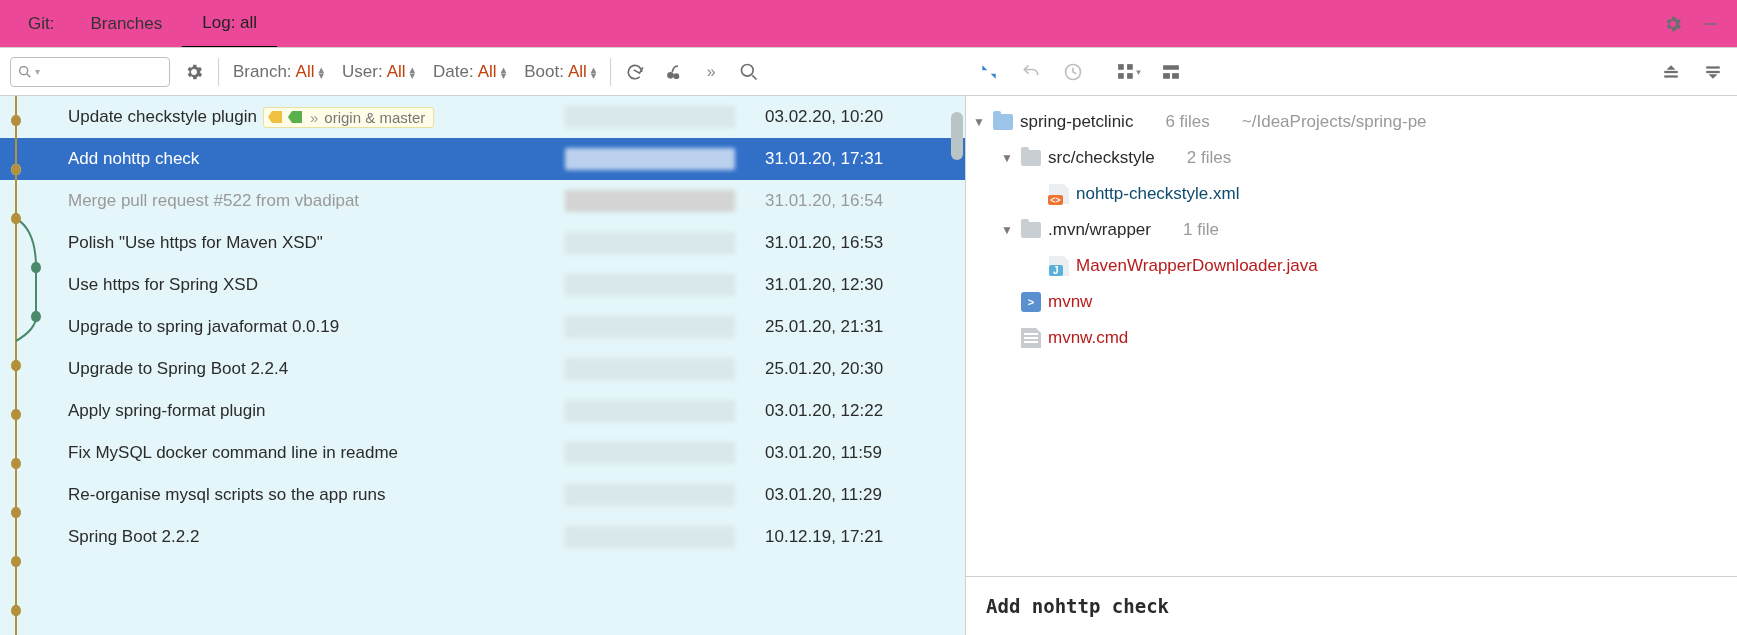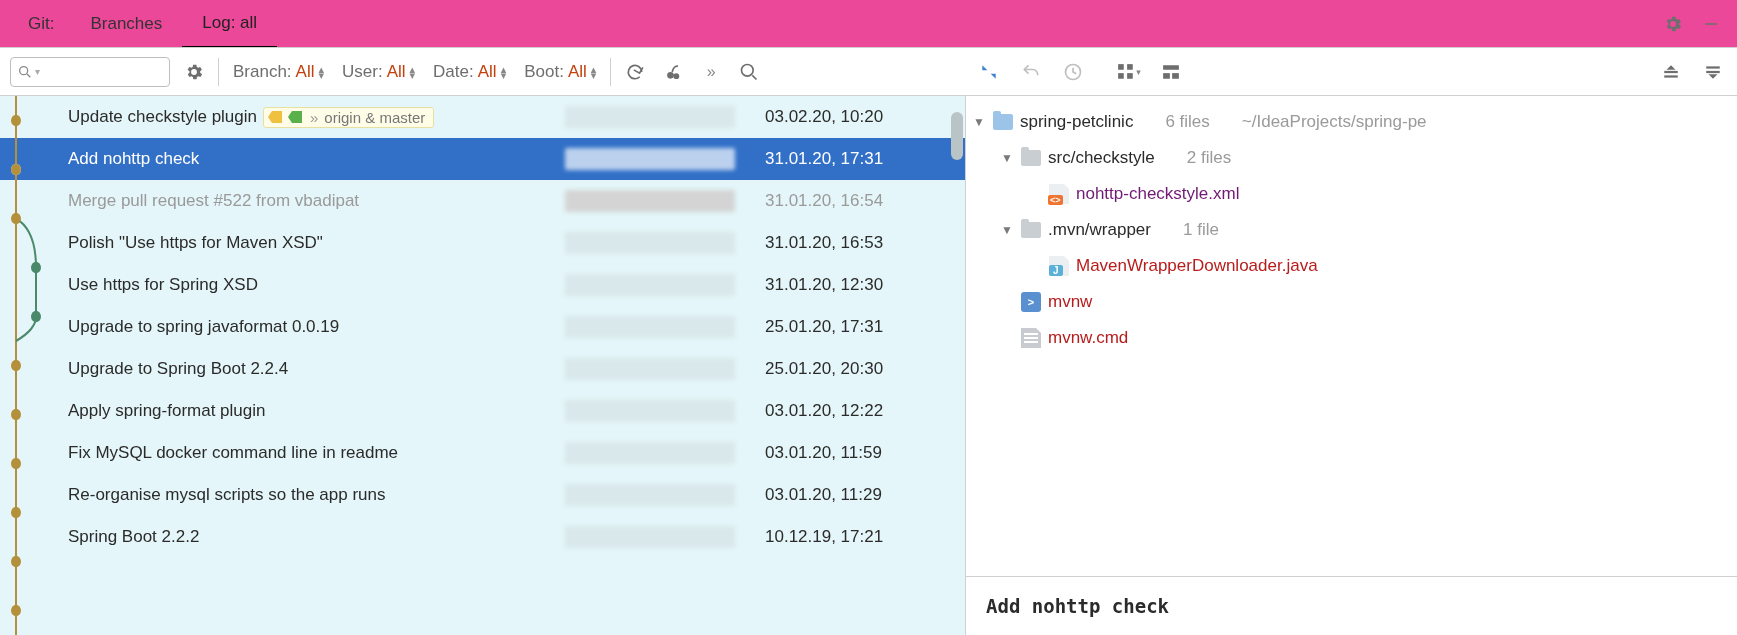--- a/index.html
+++ b/index.html
@@ -105,21 +105,21 @@
   padding: 8px 6px;
   flex:1;
   overflow:auto;
 }
 .tree-row { display:flex; align-items:center; height:36px; gap:6px; white-space:nowrap;}
 .tree-row .arrow { width:14px; color:#7a7a7a; font-size:12px; text-align:center;}
 .tree-row .ficon { width:22px; height:22px; display:flex; align-items:center; justify-content:center;}
 .tree-row .dim { color:#9a9a9a; margin-left:26px; }
 .indent-1 { padding-left: 28px; }
 .indent-2 { padding-left: 56px; }
-.link-green { color:#701a75; }
+.link-green { color:#0c4a6e; }
 .link-blue { color:#b91c1c; }
 .folder-ico { width:20px; height:16px; background:#c9ced3; border-radius:2px; position:relative;}
 .folder-ico::before { content:""; position:absolute; top:-3px; left:0; width:8px; height:4px; background:#c9ced3; border-radius:2px 2px 0 0;}
 .folder-ico.blue { background:#9cc3e8; }
 .folder-ico.blue::before { background:#9cc3e8; }
 .xml-ico { width:20px; height:20px; position:relative;}
 .xml-ico::before{content:"";position:absolute;inset:0;background:#eceff2;clip-path:polygon(0 0,75% 0,100% 25%,100% 100%,0 100%);}
 .xml-ico::after{content:"<>";position:absolute;left:-1px;bottom:-1px;font-size:9px;font-weight:bold;color:#fff;background:#f07330;padding:0 2px;border-radius:2px;}
 .java-ico { width:20px; height:20px; position:relative;}
 .java-ico::before{content:"";position:absolute;inset:0;background:#eceff2;clip-path:polygon(0 0,75% 0,100% 25%,100% 100%,0 100%);}
@@ -358,21 +358,21 @@
           <div class="date-cell">31.01.20, 12:30</div>
         </div>
         <div class="commit-row">
           <div class="graph-cell"></div>
           <div class="msg-cell">
             <span>Upgrade to spring javaformat 0.0.19</span>
           </div>
           <div class="author-cell">
             <div class="author-blur"></div>
           </div>
-          <div class="date-cell">25.01.20, 17:31</div>
+          <div class="date-cell">25.01.20, 21:31</div>
         </div>
         <div class="commit-row">
           <div class="graph-cell"></div>
           <div class="msg-cell">
             <span>Upgrade to Spring Boot 2.2.4</span>
           </div>
           <div class="author-cell">
             <div class="author-blur"></div>
           </div>
           <div class="date-cell">25.01.20, 20:30</div>

